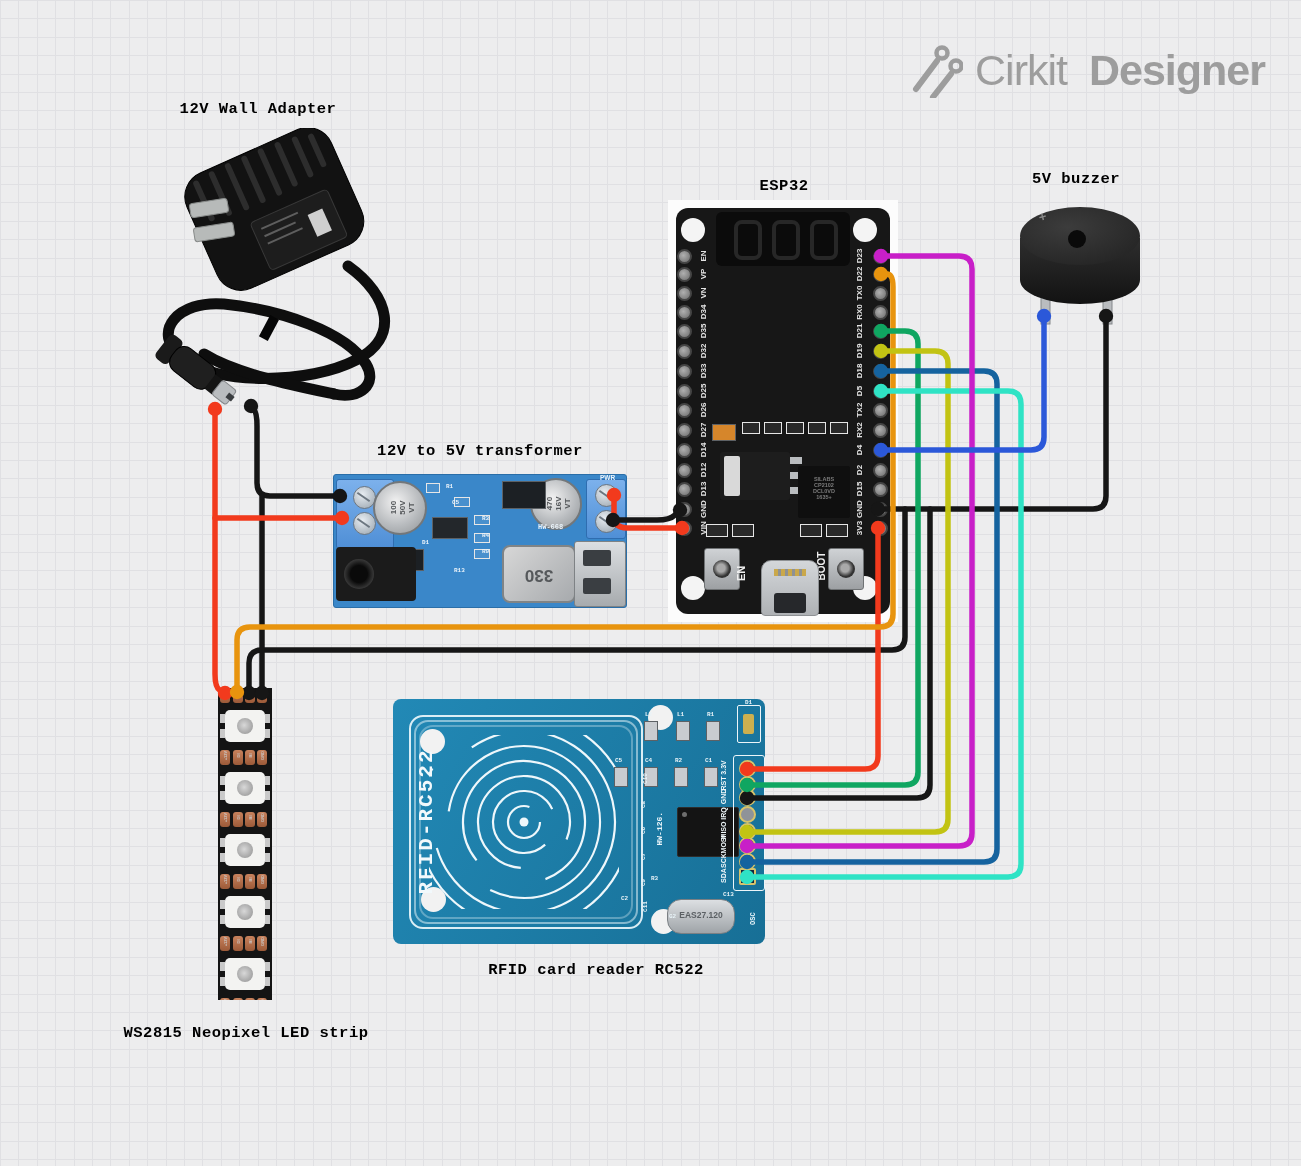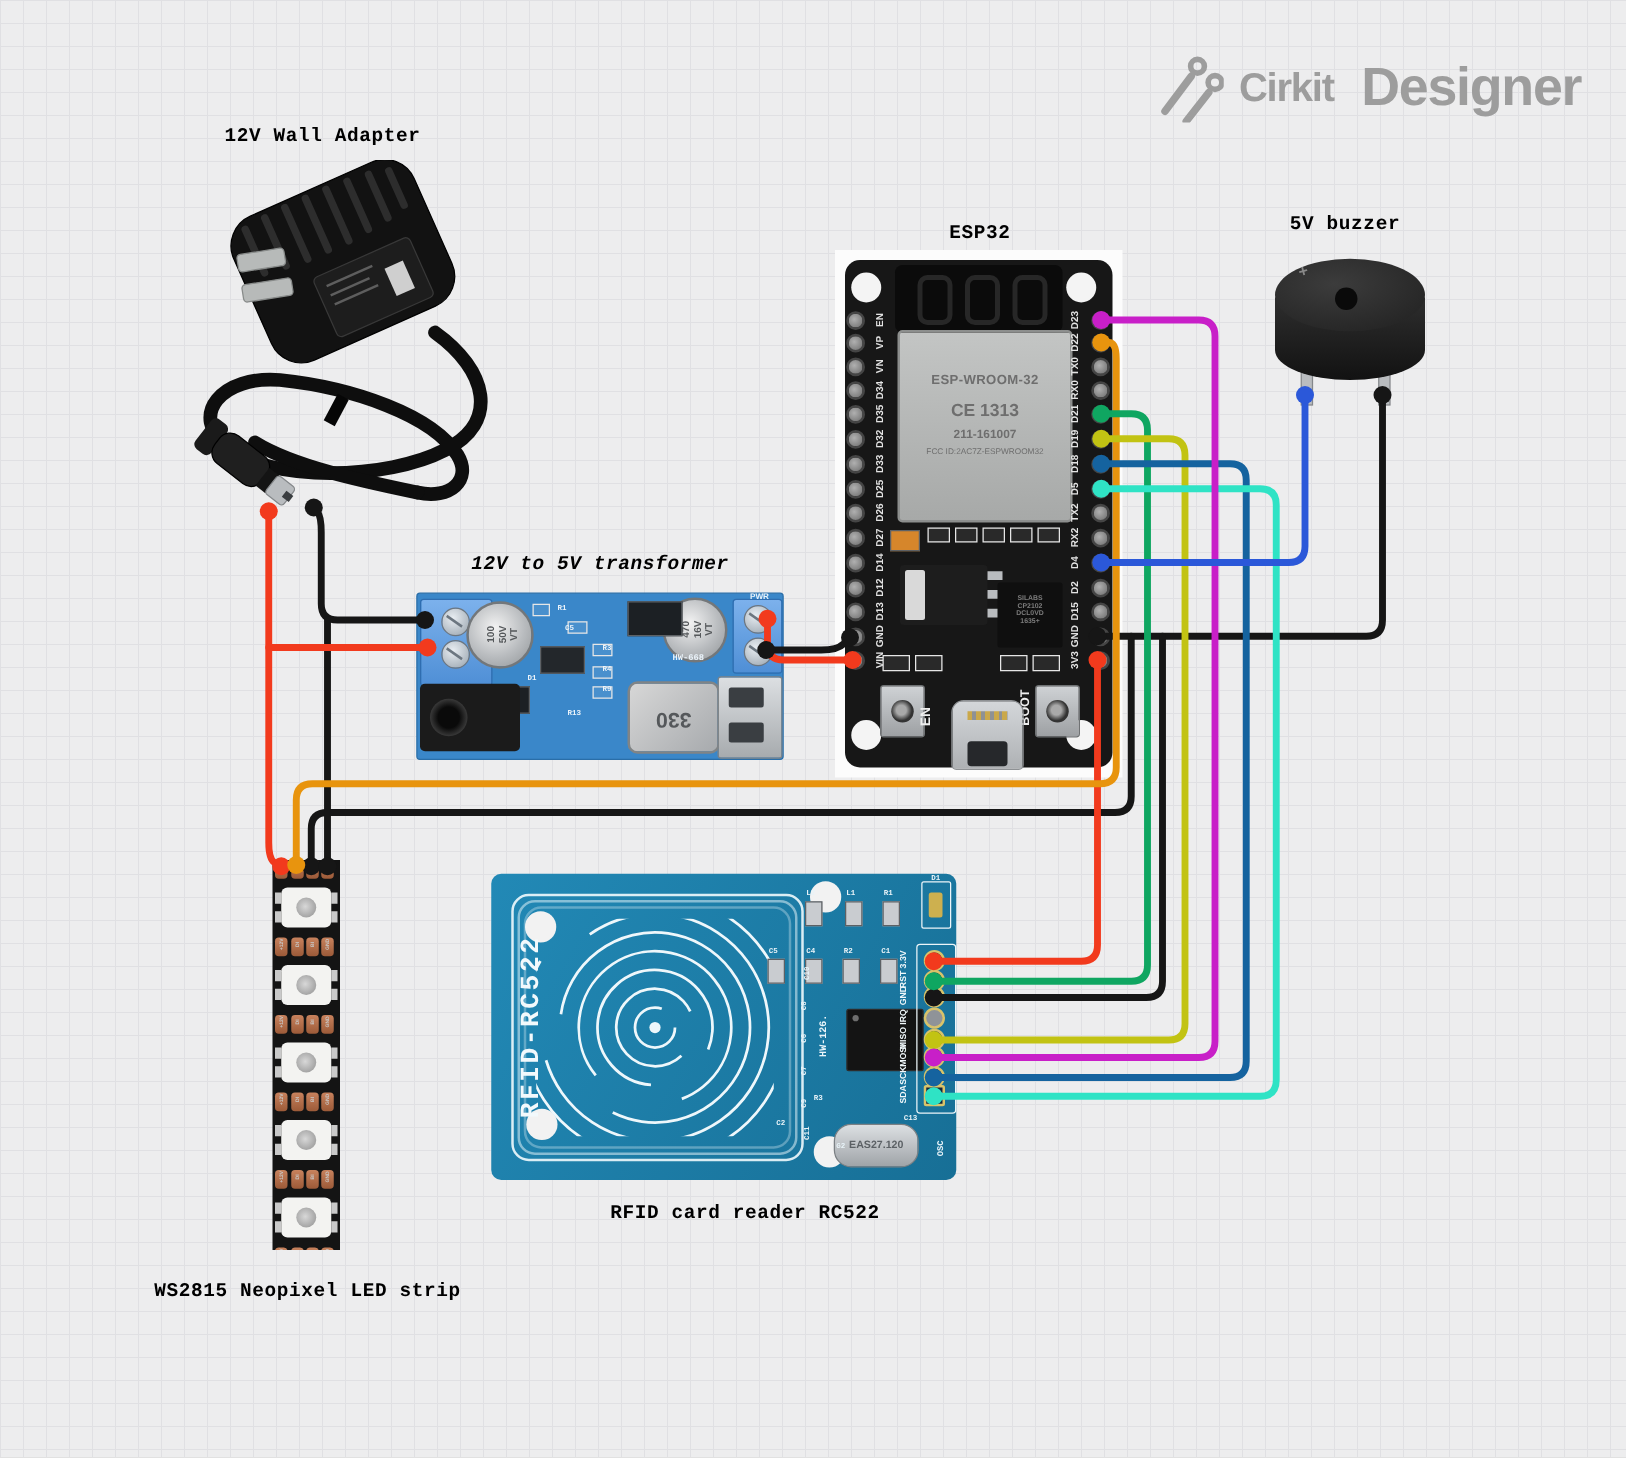--- a/index.html
+++ b/index.html
@@ -6,21 +6,21 @@
   .canvas{position:relative;width:1301px;height:1166px;overflow:hidden;
     background-color:#ededee;
     background-image:repeating-linear-gradient(to bottom,#e0e0e3 0 1px,transparent 1px 18.4px),
                      repeating-linear-gradient(to right,#e0e0e3 0 1px,transparent 1px 18.4px);
     font-family:"Liberation Sans",sans-serif;}
   .abs{position:absolute;}
   .caption{position:absolute;transform:translateX(-50%);font:bold 15.5px "Liberation Mono",monospace;
     color:#000;letter-spacing:.5px;white-space:nowrap;z-index:7;}
   
   .logo{position:absolute;top:42px;right:36px;display:flex;align-items:center;gap:12px;z-index:7;}
-  .logo .t1{font-size:32px;font-weight:700;color:#9d9d9d;letter-spacing:-1px;}
+  .logo .t1{font-size:43px;font-weight:400;color:#9d9d9d;letter-spacing:-1px;}
   .logo .t2{font-size:43px;font-weight:800;color:#9d9d9d;margin-left:10px;letter-spacing:-1px;}
   
   .esp-card{left:668px;top:200px;width:230px;height:422px;background:#fcfcfc;z-index:1;}
   .esp-board{left:8px;top:8px;width:214px;height:406px;background:#171717;border-radius:12px;}
   .esp-hole{width:24px;height:24px;border-radius:50%;background:#f4f4f4;}
   .esp-ant{left:40px;top:4px;width:134px;height:54px;background:#0b0b0b;border-radius:6px;}
   .esp-slot{position:absolute;top:8px;width:20px;height:32px;border:4px solid #272727;border-radius:8px;}
   .esp-mod{left:42px;top:56px;width:136px;height:150px;background:linear-gradient(#c3c5c4,#a7a9a8);
     border:2px solid #8d8f8e;border-radius:4px;color:#6e6e6e;text-align:center;}
   .esp-mod .l1{margin-top:32px;font-size:10.5px;font-weight:bold;letter-spacing:.3px;}
@@ -70,21 +70,21 @@
         <line x1="28" y1="19" x2="7" y2="47" stroke-width="6" stroke-linecap="round"></line>
         <circle cx="47" cy="24" r="5.5" stroke-width="4.5"></circle>
         <line x1="42" y1="32" x2="24" y2="55" stroke-width="6" stroke-linecap="round"></line>
       </g>
     </svg>
     <span class="t1">Cirkit</span>
     <span class="t2">Designer</span>
   </div>
 
   <div class="caption" style="left:258px;top:100px;">12V Wall Adapter</div>
-  <div class="caption" style="left:480px;top:442px;font-style:italic;">12V to 5V transformer</div>
+  <div class="caption" style="left:480px;top:442px;">12V to 5V transformer</div>
   <div class="caption" style="left:784px;top:177px;">ESP32</div>
   <div class="caption" style="left:1076px;top:170px;">5V buzzer</div>
   <div class="caption" style="left:576px;top:961px;margin-left:20px;">RFID card reader RC522</div>
   <div class="caption" style="left:246px;top:1024px;">WS2815 Neopixel LED strip</div>
 
   <svg class="abs" style="left:120px;top:128px;z-index:1" width="300" height="292" viewBox="0 0 300 292">
     <g transform="rotate(-24 155 85)">
       <rect x="77" y="18" width="158" height="126" rx="26" fill="#121212" stroke="#000"></rect>
       <g stroke="#2d2d2d" stroke-width="6" stroke-linecap="round">
         <line x1="95" y1="26" x2="95" y2="64"></line>
@@ -176,26 +176,20 @@
   <div class="abs esp-card">
     <div class="abs esp-board" id="esp-board">
       <div class="abs esp-hole" style="left:5px;top:10px;"></div>
       <div class="abs esp-hole" style="left:177px;top:10px;"></div>
       <div class="abs esp-hole" style="left:5px;top:368px;"></div>
       <div class="abs esp-hole" style="left:177px;top:368px;"></div>
       <div class="abs esp-ant">
         <div class="esp-slot" style="left:18px;"></div>
           <div class="esp-slot" style="left:56px;"></div>
           <div class="esp-slot" style="left:94px;"></div>
-      </div>
-      <div class="abs esp-mod">
-        <div class="l1">ESP-WROOM-32</div>
-        <div class="l2">CE 1313</div>
-        <div class="l3">211-161007</div>
-        <div class="l4">FCC ID:2AC7Z-ESPWROOM32</div>
       </div>
 
       <div class="smd" style="left:36px;top:216px;width:22px;height:15px;background:#d6862b;"></div>
       <div class="whitebox" style="left:66px;top:214px;width:16px;height:10px;"></div>
       <div class="whitebox" style="left:88px;top:214px;width:16px;height:10px;"></div>
       <div class="whitebox" style="left:110px;top:214px;width:16px;height:10px;"></div>
       <div class="whitebox" style="left:132px;top:214px;width:16px;height:10px;"></div>
       <div class="whitebox" style="left:154px;top:214px;width:16px;height:10px;"></div>
       <div class="abs" style="left:44px;top:244px;width:70px;height:48px;background:#1d1d1d;border-radius:3px;">
         <div class="abs" style="left:4px;top:4px;width:16px;height:40px;background:#d9d9d9;border-radius:2px;"></div>

